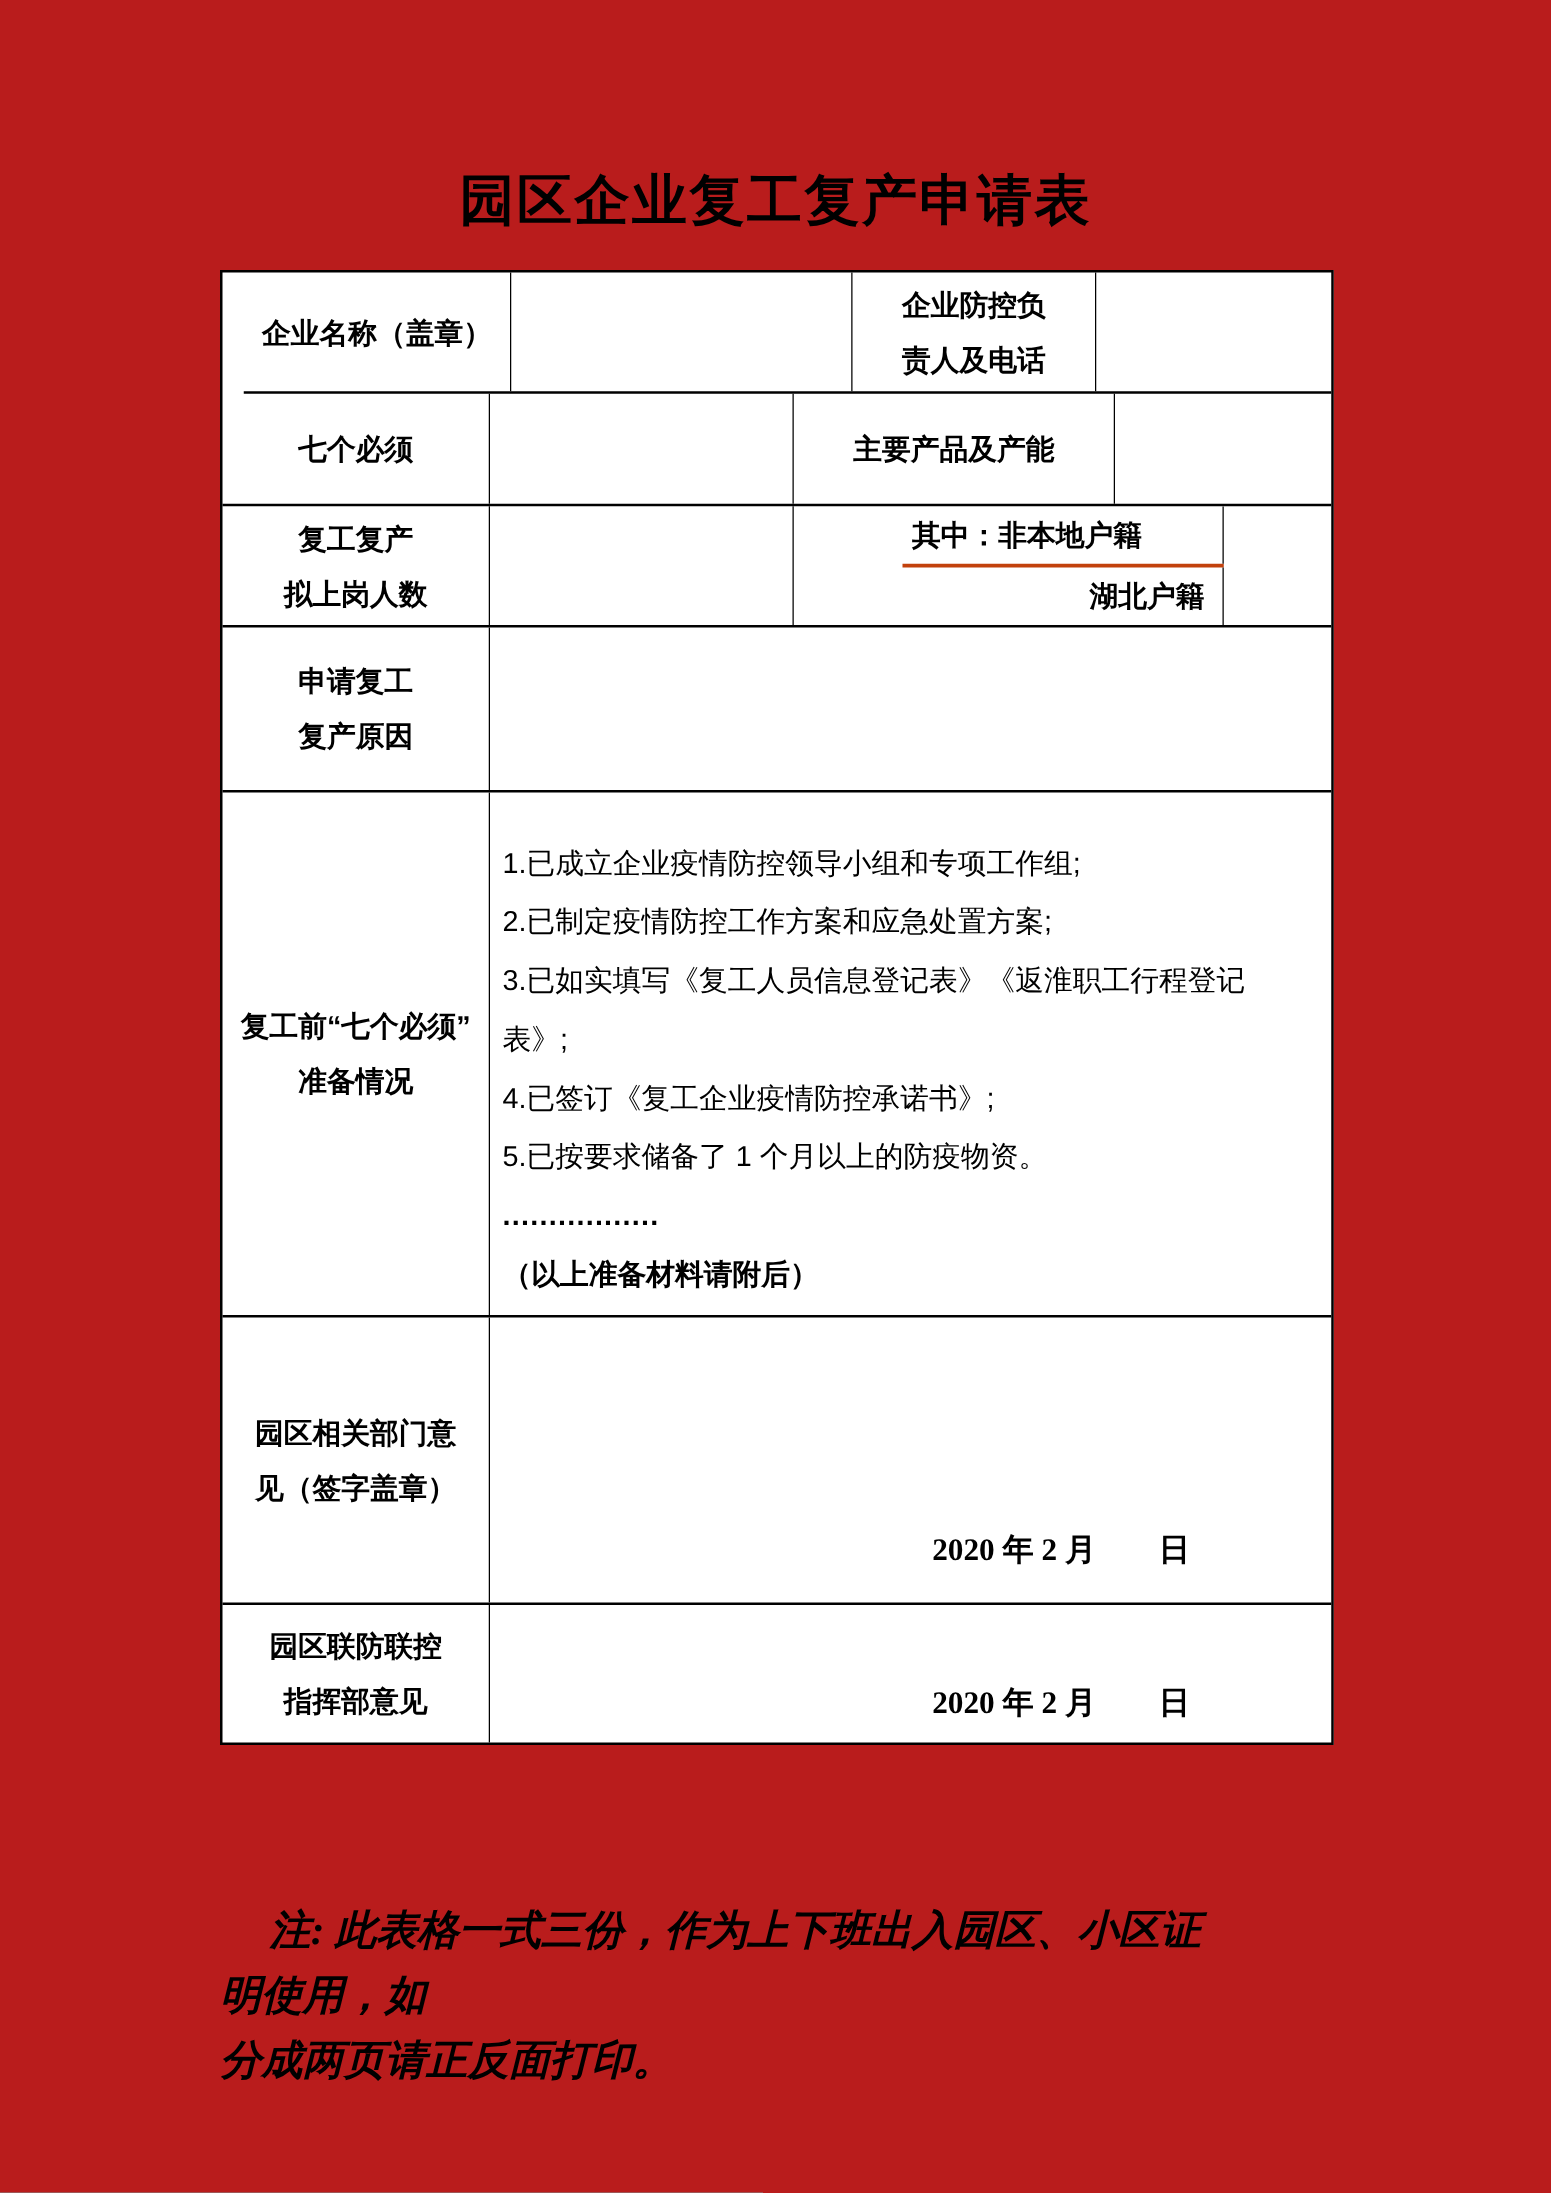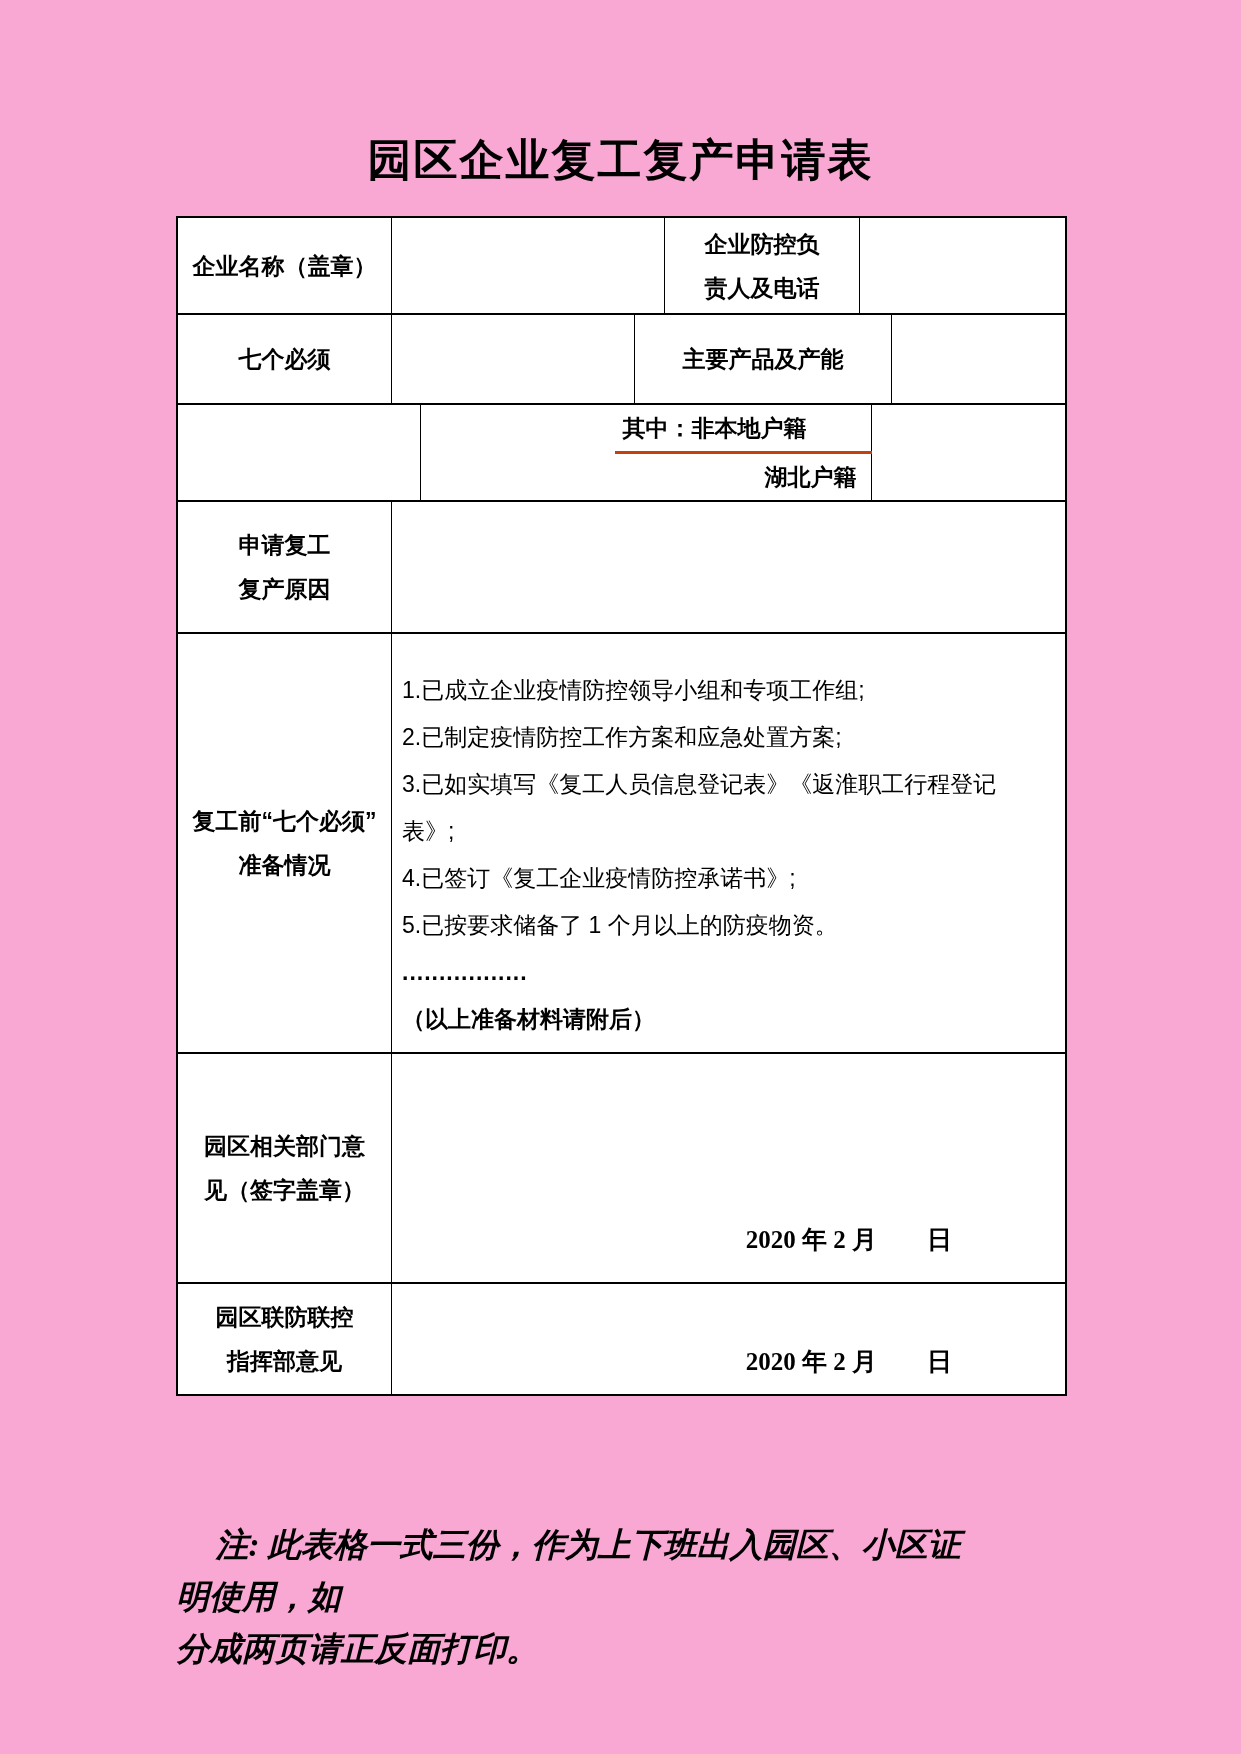--- a/index.html
+++ b/index.html
@@ -1,18 +1,18 @@
 <!DOCTYPE html>
 <html><head>
 <meta charset="utf-8">
 <style>
   html,body { margin:0; padding:0; background:#888; }
   .page {
     position:relative; width:1241px; height:1754px; margin:0 auto;
-    background:#f9a8d4; overflow:hidden;
+    background:#b91c1c; overflow:hidden;
     font-family:"Liberation Sans", sans-serif; color:#000;
   }
   .title {
     position:absolute; top:132px; left:0; width:1241px; margin:0;
     text-align:center; font-family:"Liberation Serif", serif;
     font-size:44px; font-weight:bold; letter-spacing:2px; line-height:58px;
   }
   .form-table {
     position:absolute; left:176px; top:216px; width:887px;
     border:2px solid #000; background:#fff; box-sizing:content-box;
@@ -25,21 +25,21 @@
     overflow:hidden;
   }
   .cell.clast { border-right:none; }
   .label-cell { font-weight:bold; font-size:23px; line-height:44px; text-align:center; }
   .fill { flex:1 1 auto; }
   .w-label { width:214px; flex:0 0 214px; }
   .r1-c2 { width:273px; flex:0 0 273px; }
   .r1-c3 { width:195px; flex:0 0 195px; }
   .r23-c2 { width:243px; flex:0 0 243px; }
   .r23-c3 { width:257px; flex:0 0 257px; }
-  .h-r1 { height:97px; }
+  .h-r1 { height:97px;margin-left:17px; }
   .h-r2 { height:90px; }
   .h-r3 { height:97px; }
   .h-r4 { height:132px; }
   .h-r5 { height:420px; }
   .h-r6 { height:230px; }
   .h-r7 { height:110px; }
   .subblock { flex:1 1 auto; display:flex; flex-direction:column; border-right:none; padding:0; }
   .subrow { display:flex; flex:1 1 auto; }
   .subrow.top { border-bottom:3px solid #c2410c; }
   .subrow .cell { height:auto; }
@@ -88,20 +88,24 @@
     </div>
 
     <div class="trow h-r2">
       <div class="cell label-cell w-label">七个必须</div>
       <div class="cell r23-c2"></div>
       <div class="cell label-cell r23-c3">主要产品及产能</div>
       <div class="cell fill clast"></div>
     </div>
 
     <div class="trow h-r3">
+      <div class="cell label-cell w-label">
+        <div>复工复产</div>
+        <div>拟上岗人数</div>
+      </div>
       <div class="cell r23-c2"></div>
       <div class="cell subblock clast">
         <div class="subrow top">
           <div class="cell sub-label r23-c3 align-left">其中：非本地户籍</div>
           <div class="cell fill clast"></div>
         </div>
         <div class="subrow">
           <div class="cell sub-label r23-c3 align-right">湖北户籍</div>
           <div class="cell fill clast"></div>
         </div>

